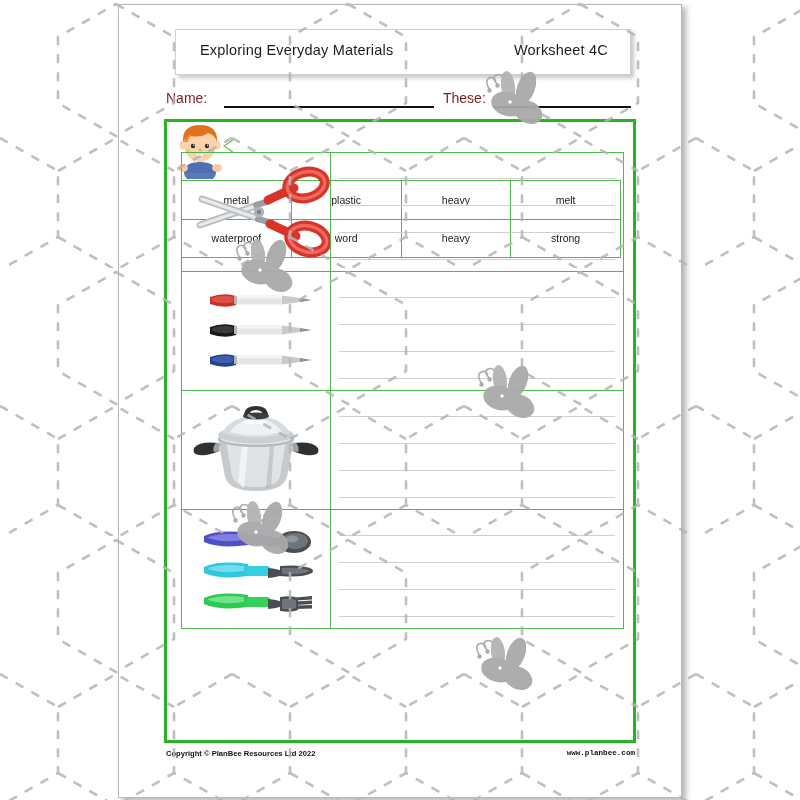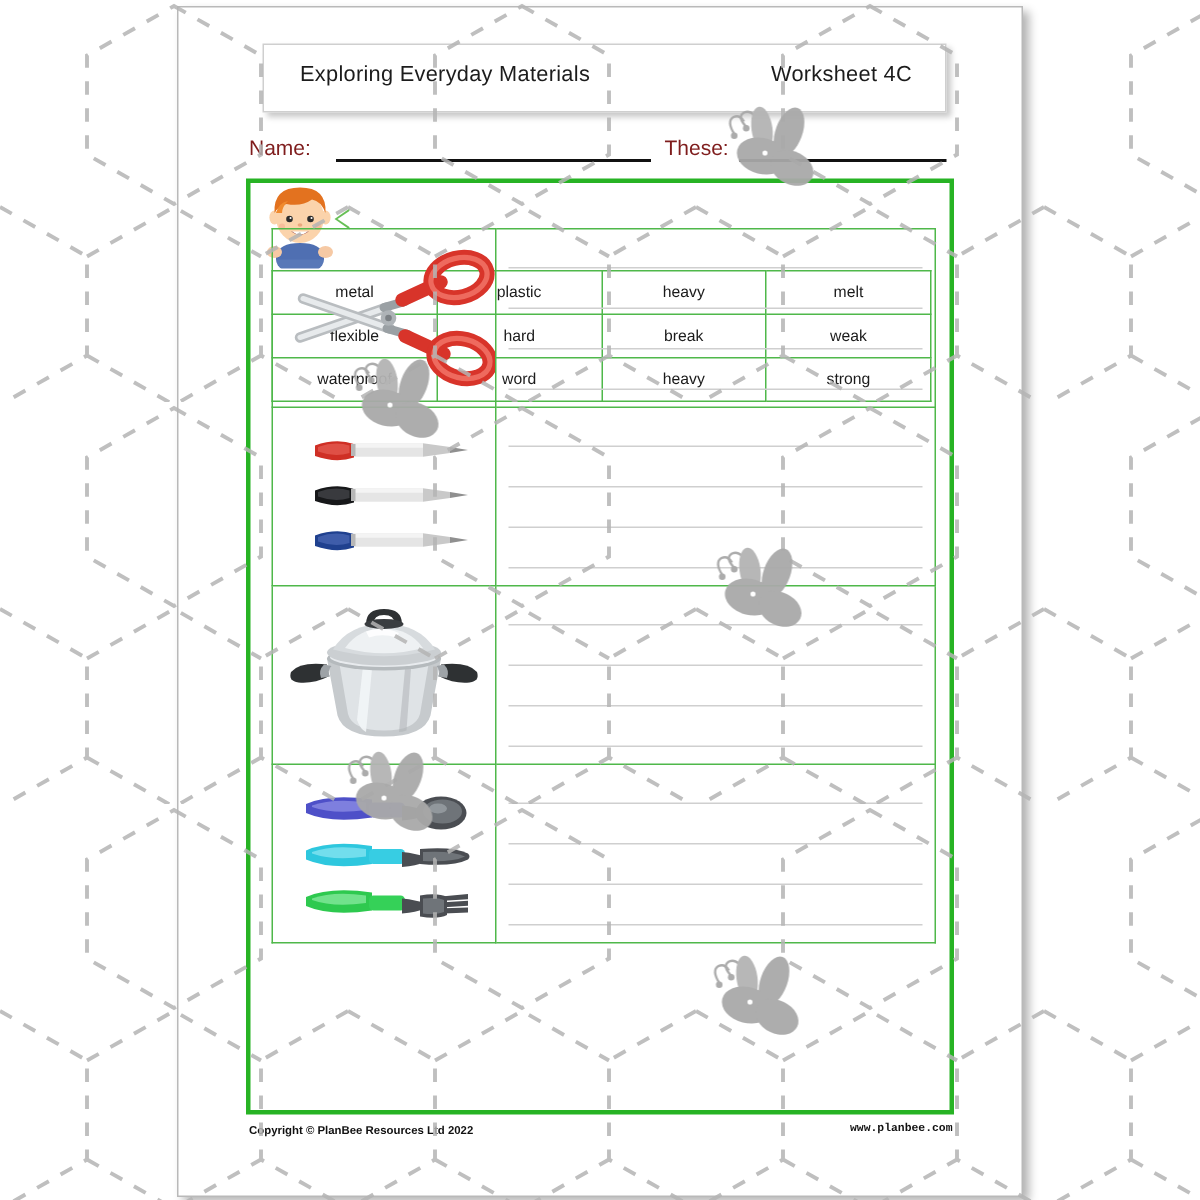--- a/index.html
+++ b/index.html
@@ -160,26 +160,20 @@
     <div id="bubble-tail"></div>
     <div id="bubble-tail-in"></div>
 
     <table id="wordbank">
       <tbody>
         <tr>
           <td>metal</td>
           <td>plastic</td>
           <td>heavy</td>
           <td>melt</td>
-        </tr>
-        <tr>
-          <td>flexible</td>
-          <td>hard</td>
-          <td>break</td>
-          <td>weak</td>
         </tr>
         <tr>
           <td>waterproof</td>
           <td>word</td>
           <td>heavy</td>
           <td>strong</td>
         </tr>
       </tbody>
     </table>
 

